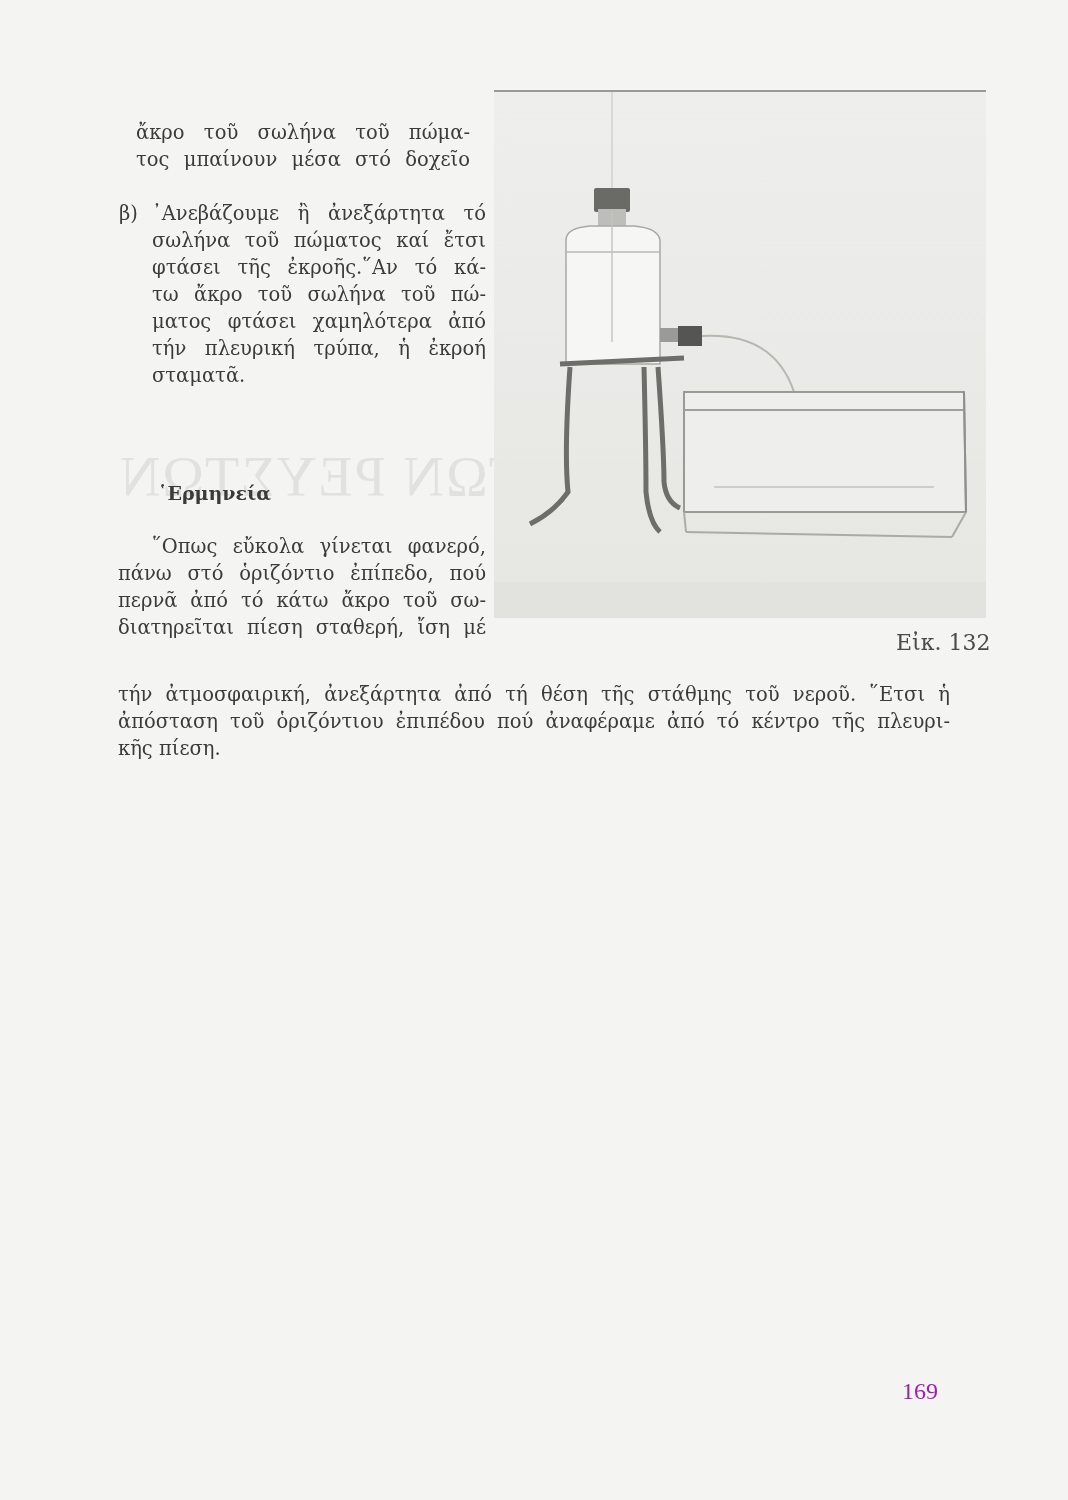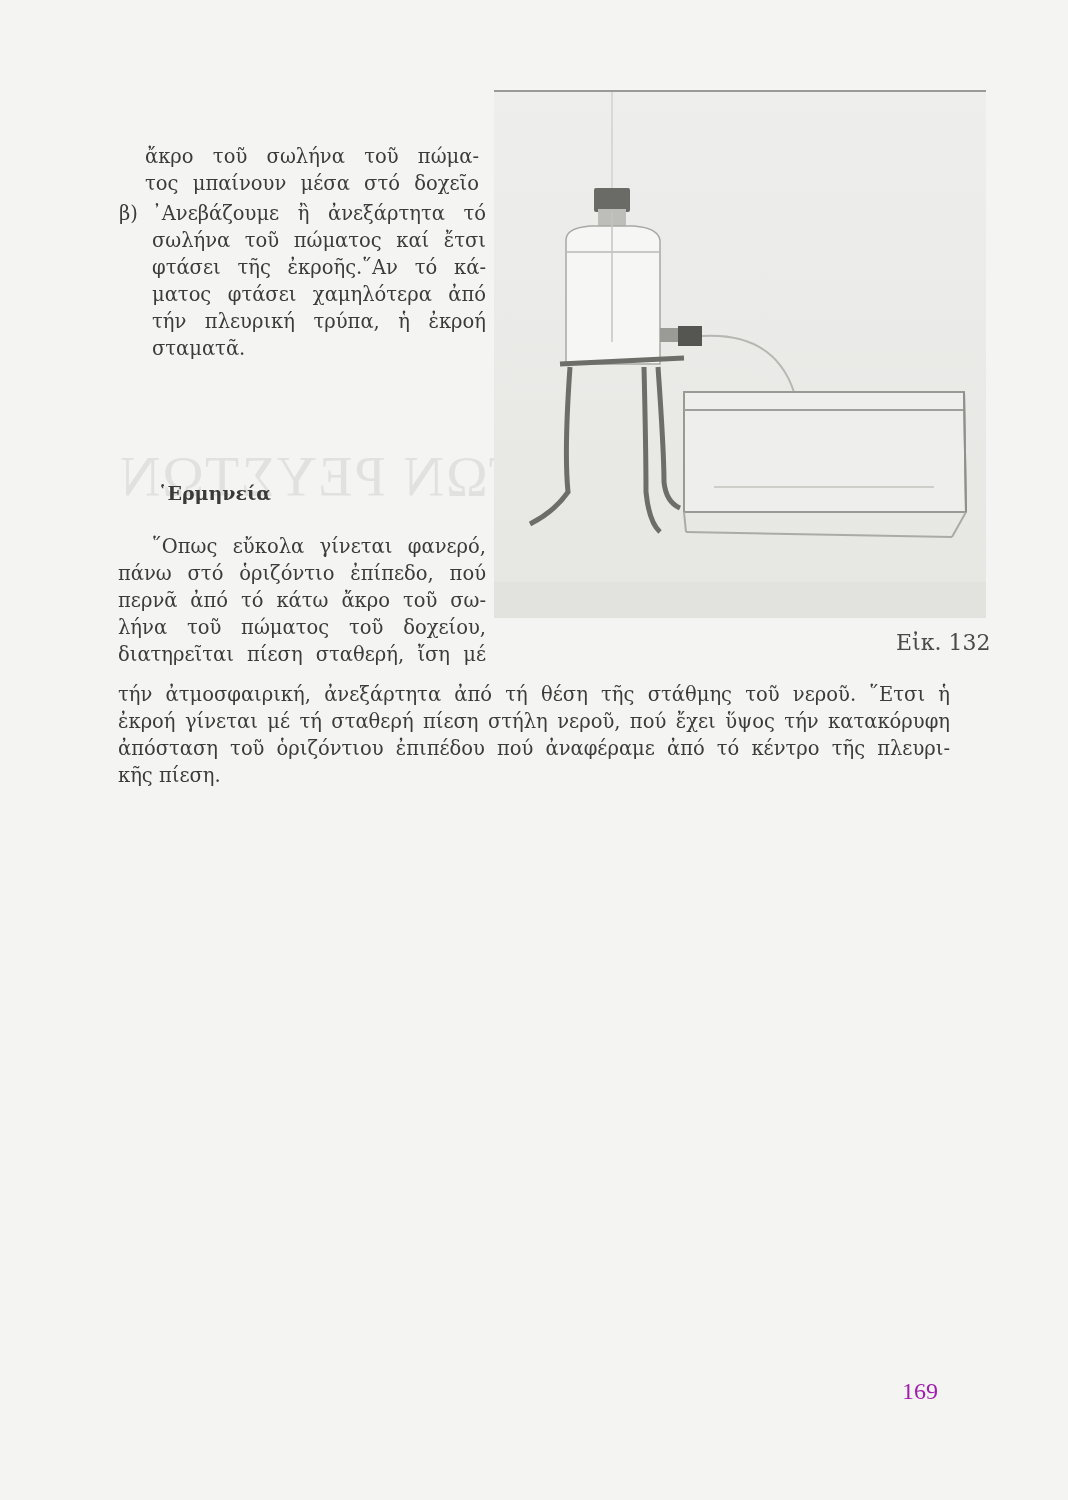--- a/index.html
+++ b/index.html
@@ -86,48 +86,47 @@
       color: #a21caf;
     }
   </style>
 </head>
 <body>
 
 <div class="page">
 
   <div class="bleed-big">ΔΥΝΑΜΙΚΗ ΤΩΝ ΡΕΥΣΤΩΝ</div>
 
-  <div class="col-text" style="left:145px; top:119px; width:334px;margin-top:24px;">
+  <div class="col-text" style="left:136px; top:119px; width:334px;">
     <span class="line justify">ἄκρο τοῦ σωλήνα τοῦ πώμα-</span>
     <span class="line" style="text-align:justify;text-align-last:justify;">τος μπαίνουν μέσα στό δοχεῖο</span>
   </div>
 
   <div class="col-text" style="left:152px; top:200px; width:334px;">
     <span class="item-marker">β)</span>
     <span class="line justify">᾿Ανεβάζουμε ἢ ἀνεξάρτητα τό</span>
     <span class="line justify">σωλήνα τοῦ πώματος καί ἔτσι</span>
     <span class="line justify">φτάσει τῆς ἐκροῆς.῞Αν τό κά-</span>
+    <span class="line justify">τω ἄκρο τοῦ σωλήνα τοῦ πώ-</span>
     <span class="line justify">ματος φτάσει χαμηλότερα ἀπό</span>
     <span class="line justify">τήν πλευρική τρύπα, ἡ ἐκροή</span>
     <span class="line">σταματᾶ.</span>
   </div>
 
   <div class="heading">῾Ερμηνεία</div>
 
   <div class="col-text" style="left:118px; top:533px; width:368px;">
     <span class="line justify" style="padding-left:34px;">῞Οπως εὔκολα γίνεται φανερό,</span>
     <span class="line justify">πάνω στό ὁριζόντιο ἐπίπεδο, πού</span>
     <span class="line justify">περνᾶ ἀπό τό κάτω ἄκρο τοῦ σω-</span>
-    <span class="line justify">λήνα τοῦ πώματος τοῦ δοχείου,</span>
     <span class="line justify">διατηρεῖται πίεση σταθερή, ἴση μέ</span>
   </div>
 
   <div class="col-text" style="left:118px; top:681px; width:832px;">
     <span class="line justify">τήν ἀτμοσφαιρική, ἀνεξάρτητα ἀπό τή θέση τῆς στάθμης τοῦ νεροῦ. ῞Ετσι ἡ</span>
-    <span class="line justify">ἐκροή γίνεται μέ τή σταθερή πίεση στήλη νεροῦ, πού ἔχει ὕψος τήν κατακόρυφη</span>
     <span class="line justify">ἀπόσταση τοῦ ὁριζόντιου ἐπιπέδου πού ἀναφέραμε ἀπό τό κέντρο τῆς πλευρι-</span>
     <span class="line">κῆς πίεση.</span>
   </div>
 
   <div class="figure">
     <svg width="492" height="526" viewBox="0 0 492 526">
       <defs>
         <linearGradient id="bg" x1="0" y1="0" x2="0" y2="1">
           <stop offset="0" stop-color="#eeeeec"></stop>
           <stop offset="1" stop-color="#e6e6e3"></stop>

